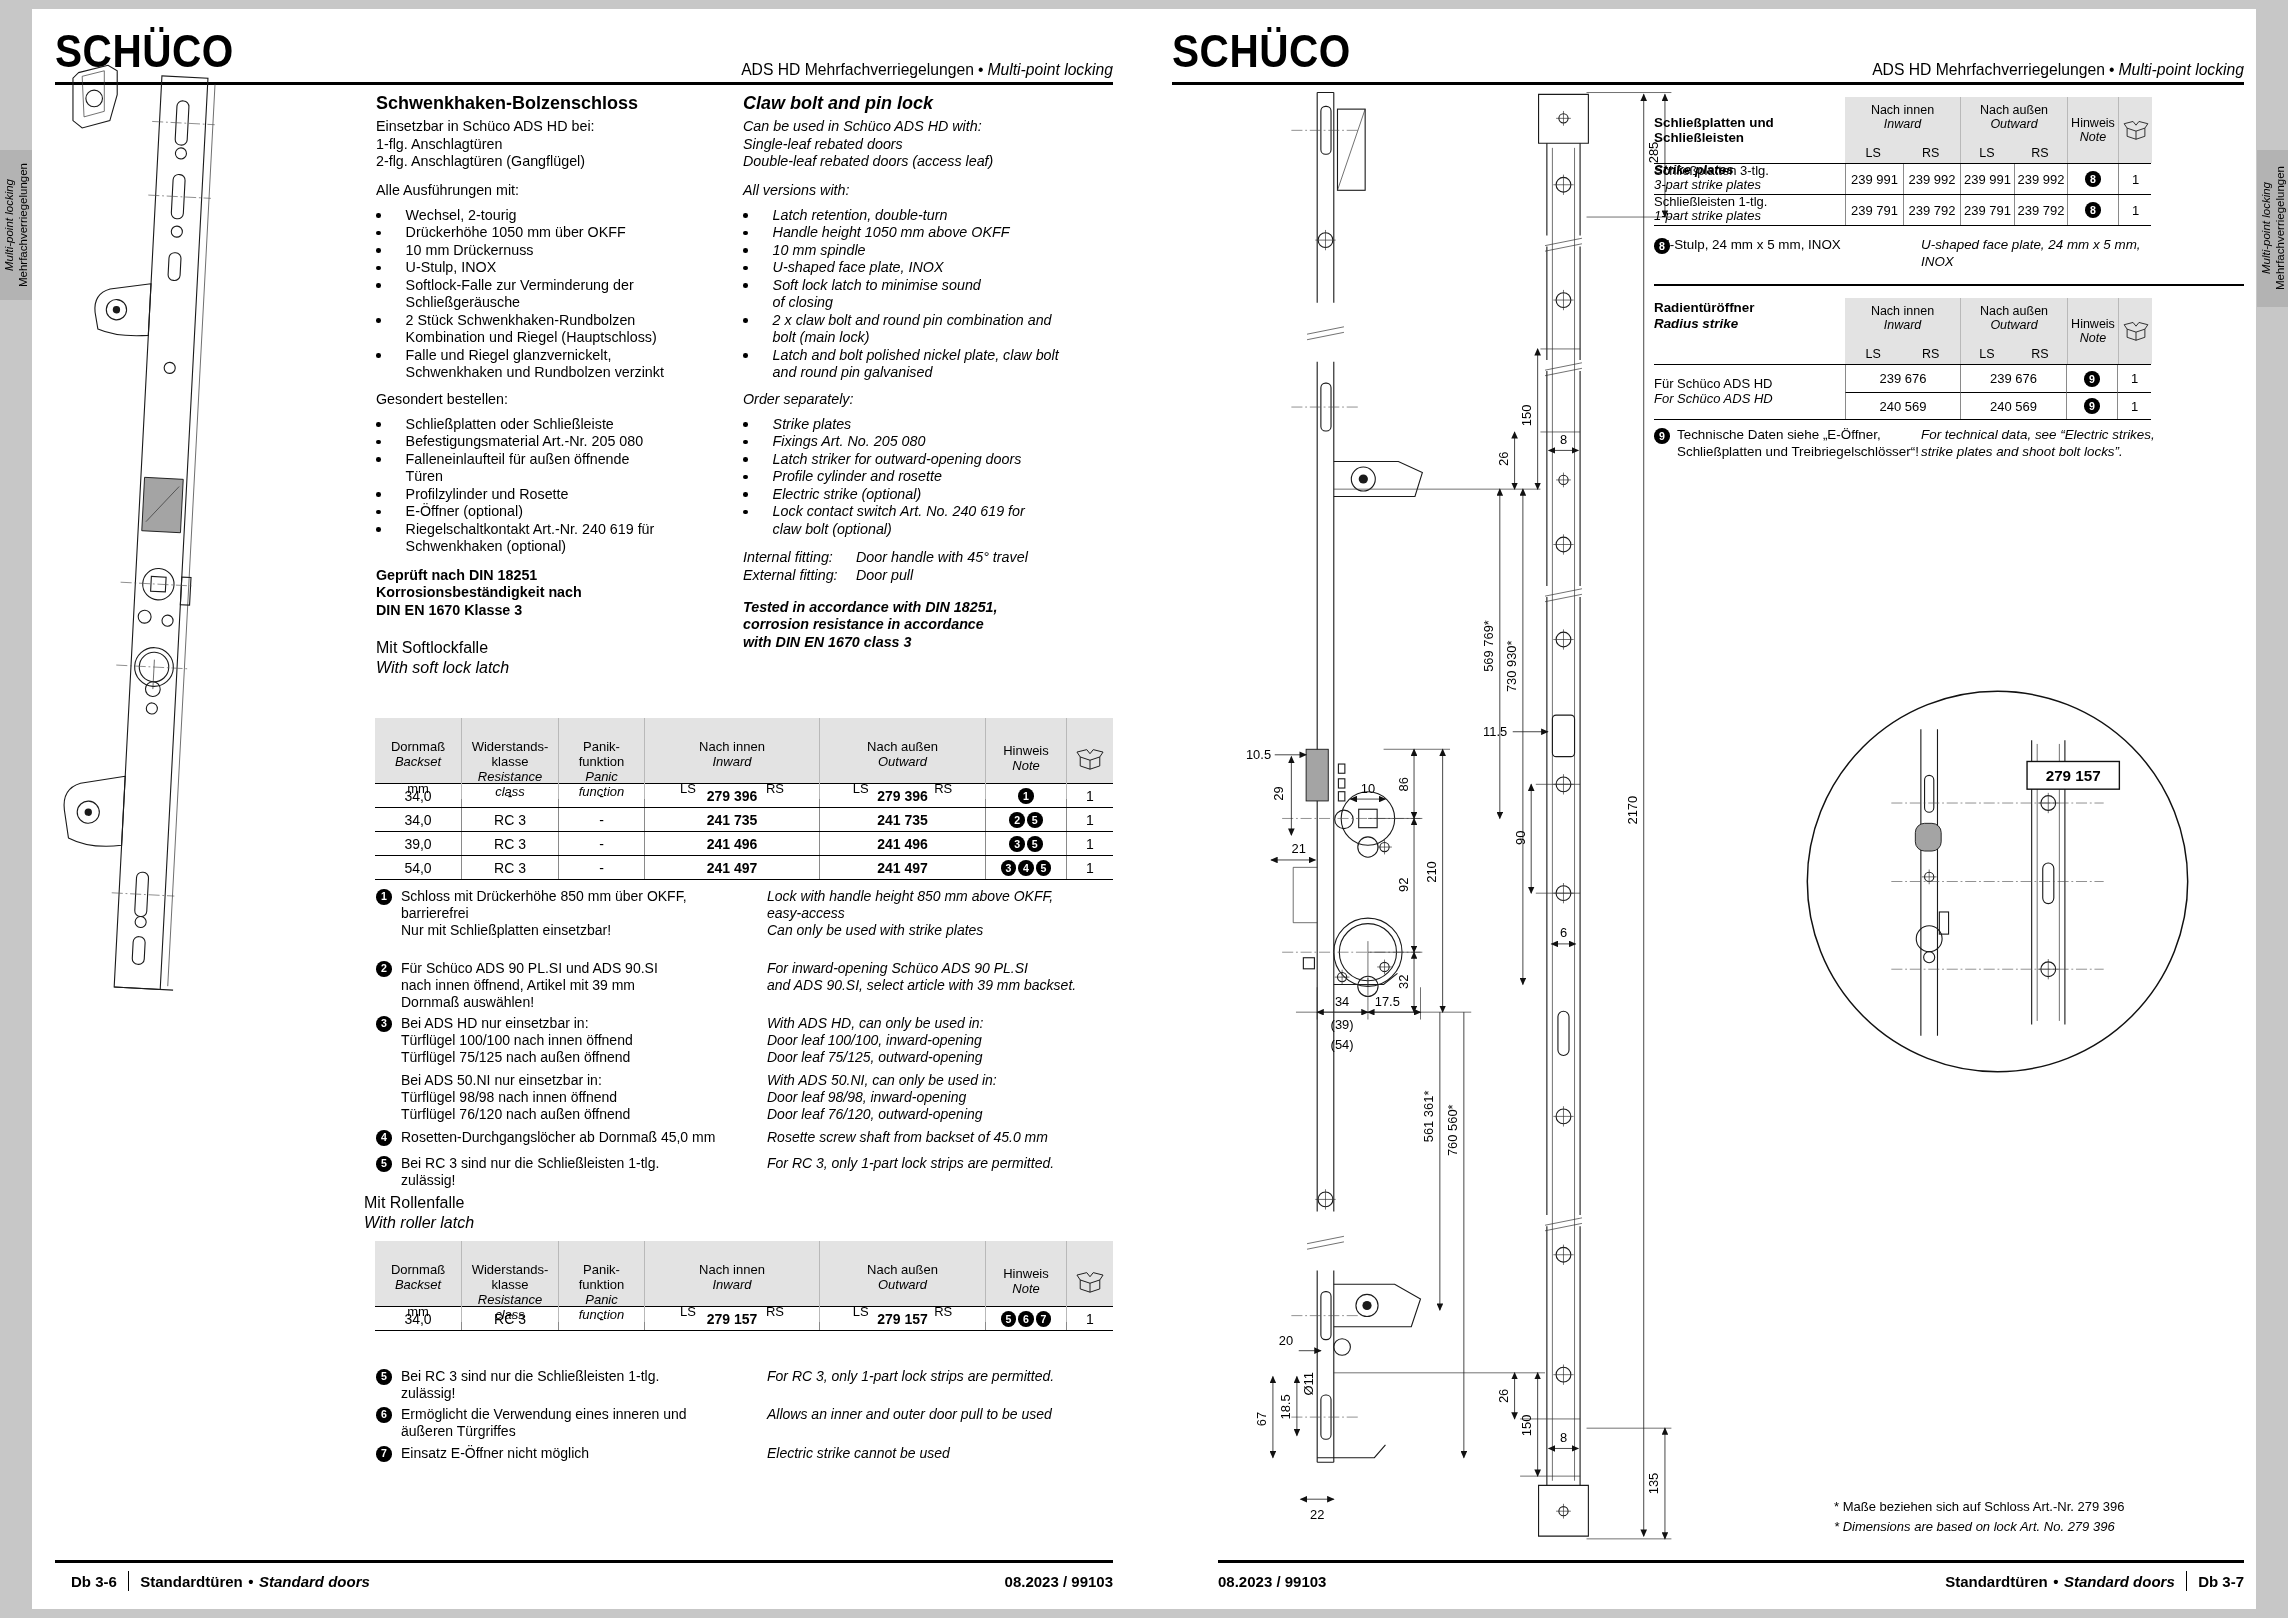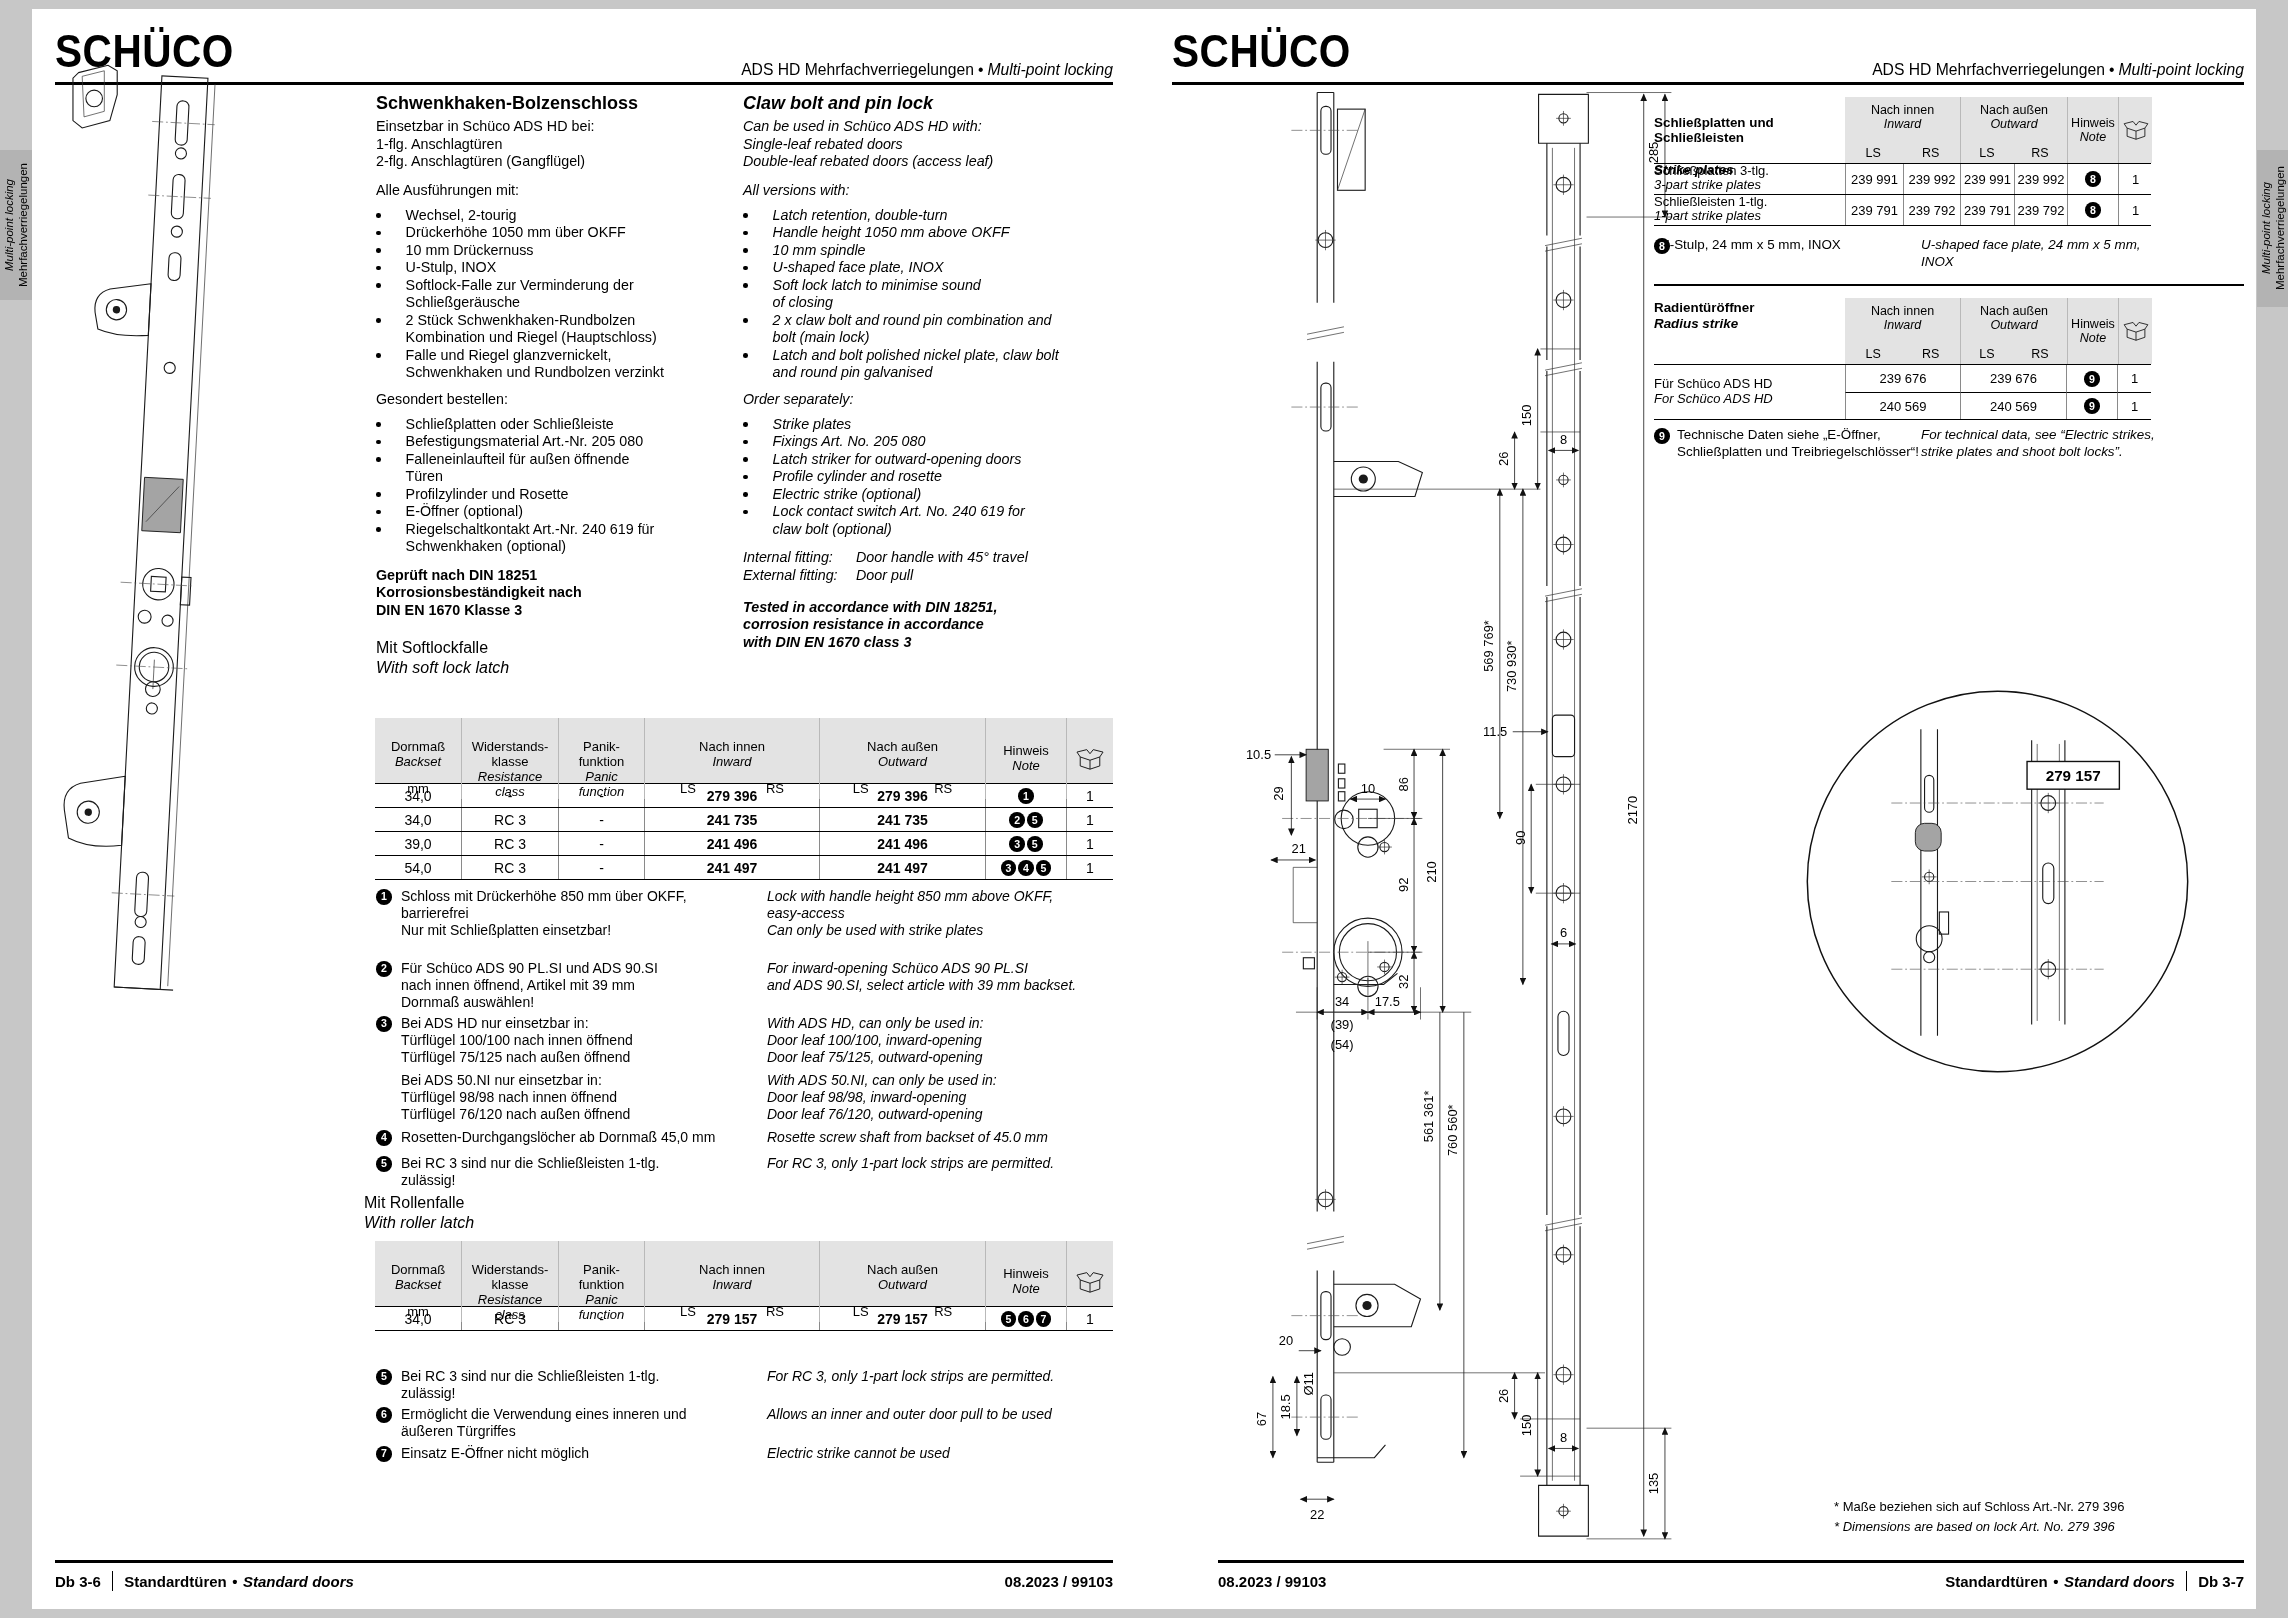--- a/index.html
+++ b/index.html
@@ -531,21 +531,21 @@
 äußeren Türgriffes</div>
     <div class="ntxt pre it nen">Allows an inner and outer door pull to be used</div>
   </div>
   <div class="note" style="top:1436px">
     <span class="nc">7</span>
     <div class="ntxt pre">Einsatz E-Öffner nicht möglich</div>
     <div class="ntxt pre it nen">Electric strike cannot be used</div>
   </div>
 
   <div class="rule" style="left:23px;right:31px;top:1551px"></div>
-  <div class="foot" style="left:23px;right:31px;top:1562px">
+  <div class="foot" style="left:39px;right:31px;top:1562px">
     <span>Db 3-6</span>
     <span class="vbar"></span>
     <span>Standardtüren</span>
     <span class="sep">•</span>
     <span class="it">Standard doors</span>
     <span style="margin-left:auto">08.2023 / 99103</span>
   </div>
 </div>
 
 <div class="page" id="page-r">

